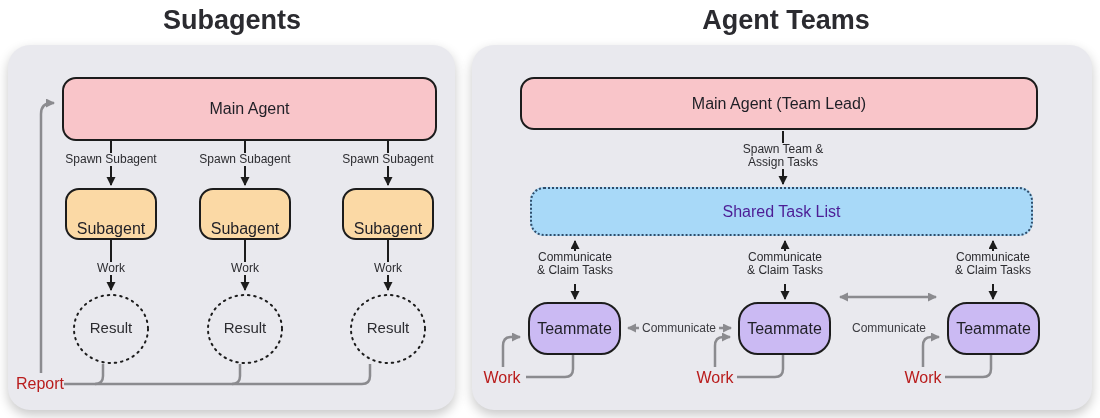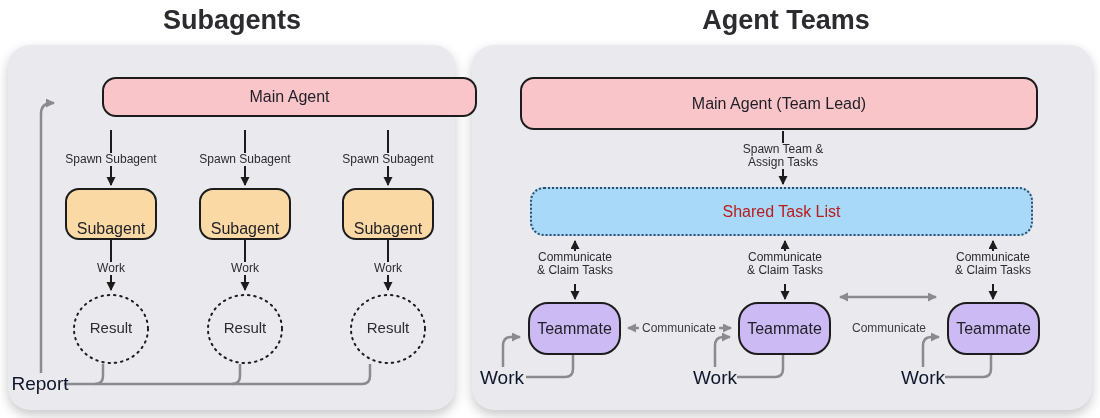--- a/index.html
+++ b/index.html
@@ -36,30 +36,30 @@
     border:2px solid var(--black-line,#1c1c1c);
     display:flex; align-items:center; justify-content:center;
     font-size:16px; box-sizing:border-box;
   }
   .r14{ border-radius:14px; }
   .pink{ background:var(--main-agent-fill,#f9c5c9); }
   .orange{ background:var(--subagent-fill,#fbd9a5);align-items:flex-end; }
   .purple{ background:var(--teammate-fill,#cbbaf3);border-radius:20px; }
   .blue{
     background:var(--shared-list-fill,#a8d9f8);
-    border:2px dotted #2e4d6b; color:#b91c1c;
+    border:2px dotted #2e4d6b; color:#4c1d95;
   }
 
   .clabel{
     position:absolute; transform:translateX(-50%); z-index:4;
     font-size:12px; color:#2c2c30; white-space:nowrap; text-align:center;
     line-height:13px;
   }
   .mask{ background:var(--panel-bg,#e9e9ee); padding:0 3px; }
-  .biglabel{ font-size:19px; color:#0f172a; line-height:17px; }
+  .biglabel{ font-size:16px; color:#b91c1c; line-height:17px; }
   .commlabel{ font-size:12px; color:#3b3b40; line-height:13px; }
   .resultlabel{ font-size:15px; }
 </style>
 </head>
 <body>
 
 <div class="canvas">
 
   <div class="panel left"></div>
   <div class="panel right"></div>
@@ -107,21 +107,21 @@
     <path class="gry" d="M840,297 H936" marker-start="url(#ag)" marker-end="url(#ag)"></path>
 
     <path class="gry" d="M573,355 V369 Q573,377 565,377 H526"></path>
     <path class="gry" d="M503,367 V346 Q503,337 511,337 H520" marker-end="url(#ag)"></path>
     <path class="gry" d="M783,355 V369 Q783,377 775,377 H737"></path>
     <path class="gry" d="M715,367 V346 Q715,337 723,337 H730" marker-end="url(#ag)"></path>
     <path class="gry" d="M991,355 V369 Q991,377 983,377 H945"></path>
     <path class="gry" d="M923,367 V346 Q923,337 931,337 H939" marker-end="url(#ag)"></path>
   </svg>
 
-  <div class="node pink r14" style="left:62px; top:77px; width:375px; height:40px;margin-left:40px;">
+  <div class="node pink r14" style="left:62px; top:77px; width:375px; height:64px;">
     <span>Main Agent</span>
   </div>
 
   <div class="clabel mask" style="left:111px; top:153px;">Spawn Subagent</div>
   <div class="clabel mask" style="left:245px; top:153px;">Spawn Subagent</div>
   <div class="clabel mask" style="left:388px; top:153px;">Spawn Subagent</div>
 
   <div class="node orange r14" style="left:65px;  top:188px; width:92px; height:52px;">
     <span>Subagent</span>
   </div>

